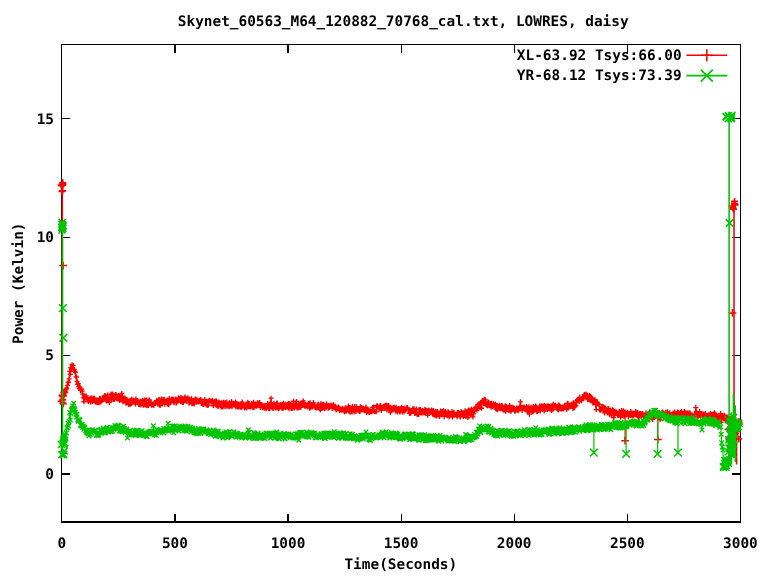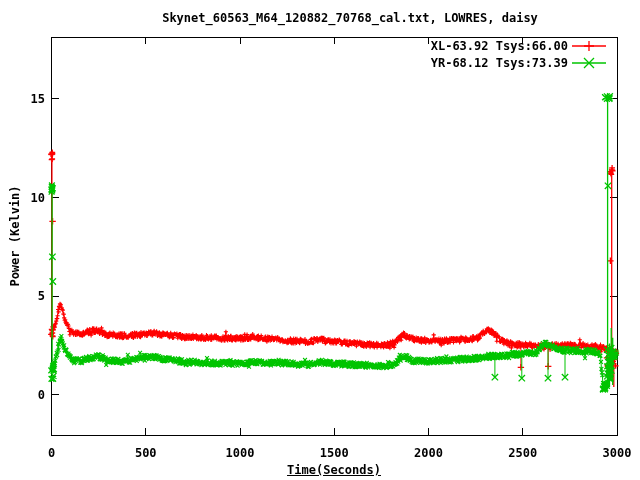--- a/index.html
+++ b/index.html
@@ -1,20 +1,20 @@
 <!DOCTYPE html>
 <html><head>
 <meta charset="utf-8">
 <style>
   html,body{margin:0;padding:0;background:#fff;}
   #stage{position:relative;width:640px;height:480px;background:#ffffff;overflow:hidden;
          font-family:"DejaVu Sans Mono", monospace;}
   .lbl{position:absolute;color:#000;font-weight:bold;font-size:12px;white-space:nowrap;}
-  #chart-title{left:350px;top:18px;transform:translate(-50%,-50%);}
-  #x-label{left:334px;top:470px;transform:translate(-50%,-50%);text-decoration:underline;}
+  #chart-title{left:336px;top:18px;transform:translate(-50%,-50%);}
+  #x-label{left:334px;top:470px;transform:translate(-50%,-50%);}
   #y-label{left:15px;top:236px;transform:translate(-50%,-50%) rotate(-90deg);}
   svg text{font-family:"DejaVu Sans Mono", monospace;font-weight:bold;font-size:12px;fill:#000;}
 </style>
 </head>
 <body>
 
 <div id="stage">
   <div id="chart-title" class="lbl">Skynet_60563_M64_120882_70768_cal.txt, LOWRES, daisy</div>
   <div id="y-label" class="lbl">Power (Kelvin)</div>
   <div id="x-label" class="lbl">Time(Seconds)</div>

